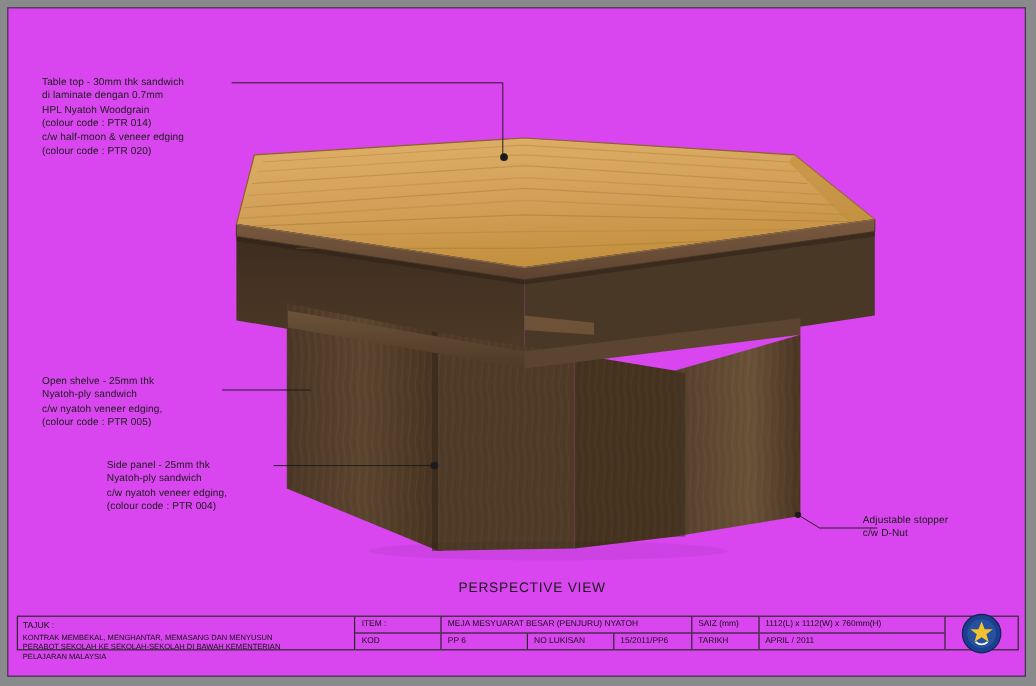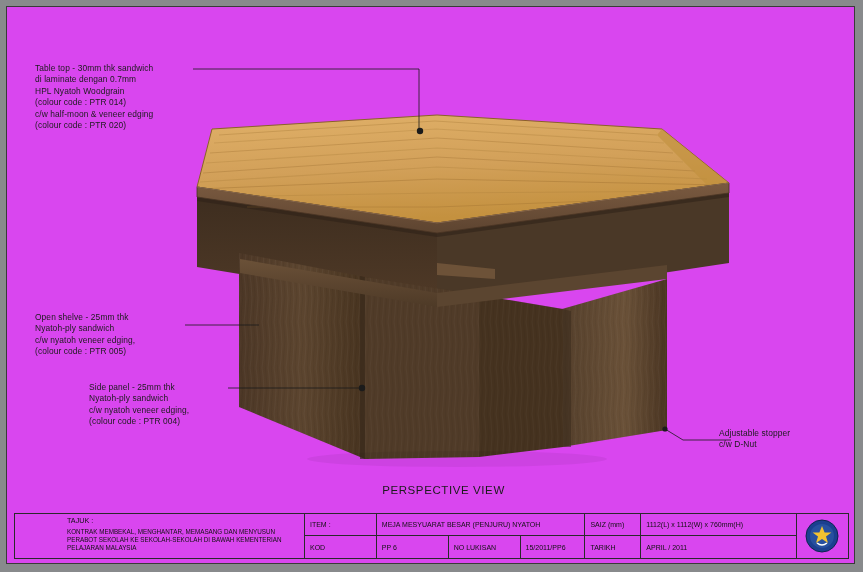--- a/index.html
+++ b/index.html
@@ -58,27 +58,26 @@
     color: #1b1b1b;
     letter-spacing: 0.6px;
   }
 
   
   #title-block {
     position: absolute;
     left: 7px;
     top: 506px;
     width: 835px;
-    height: 46px;
+    height: 29px;
     border: 1px solid #2a2a2a;
     box-sizing: border-box;
     display: flex;
     font-size: 7.2px;
     color: #111;
-    padding-left: 48px;
   }
   .tb-cell {
     border-right: 1px solid #2a2a2a;
     box-sizing: border-box;
     padding: 2px 4px;
     display: flex;
     flex-direction: column;
     justify-content: flex-start;
   }
   #tb-tajuk { width: 283px; }

